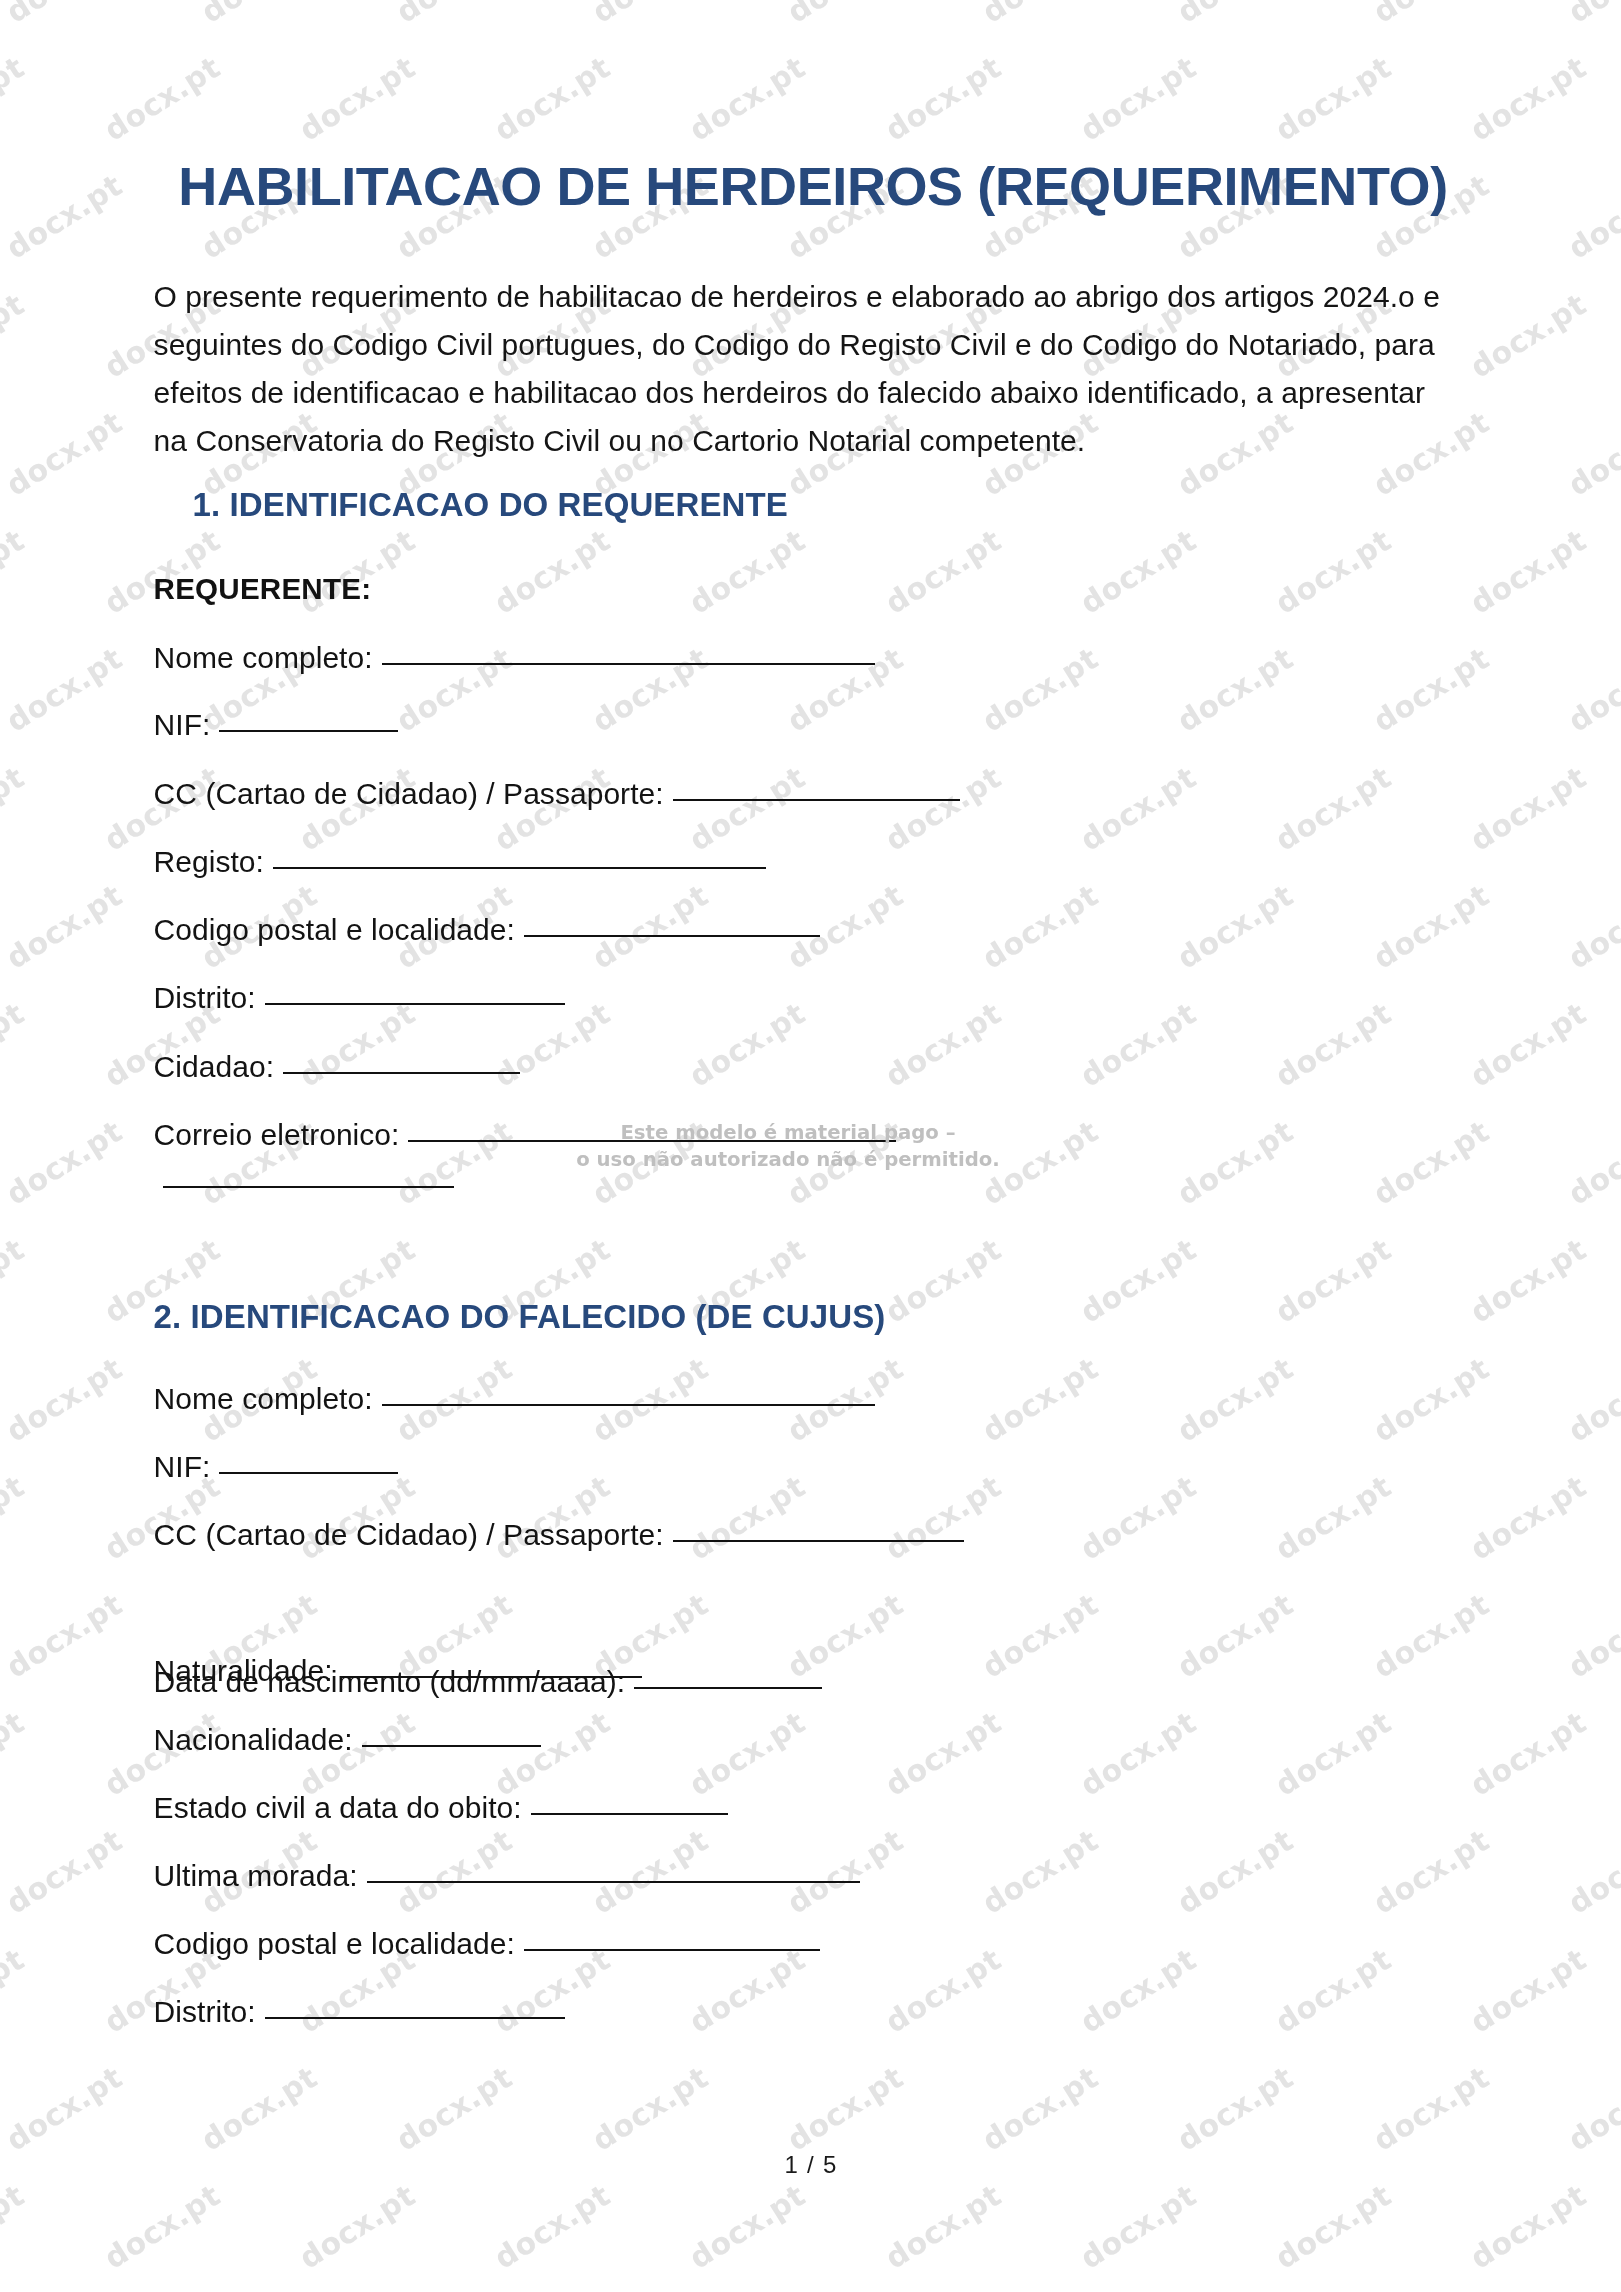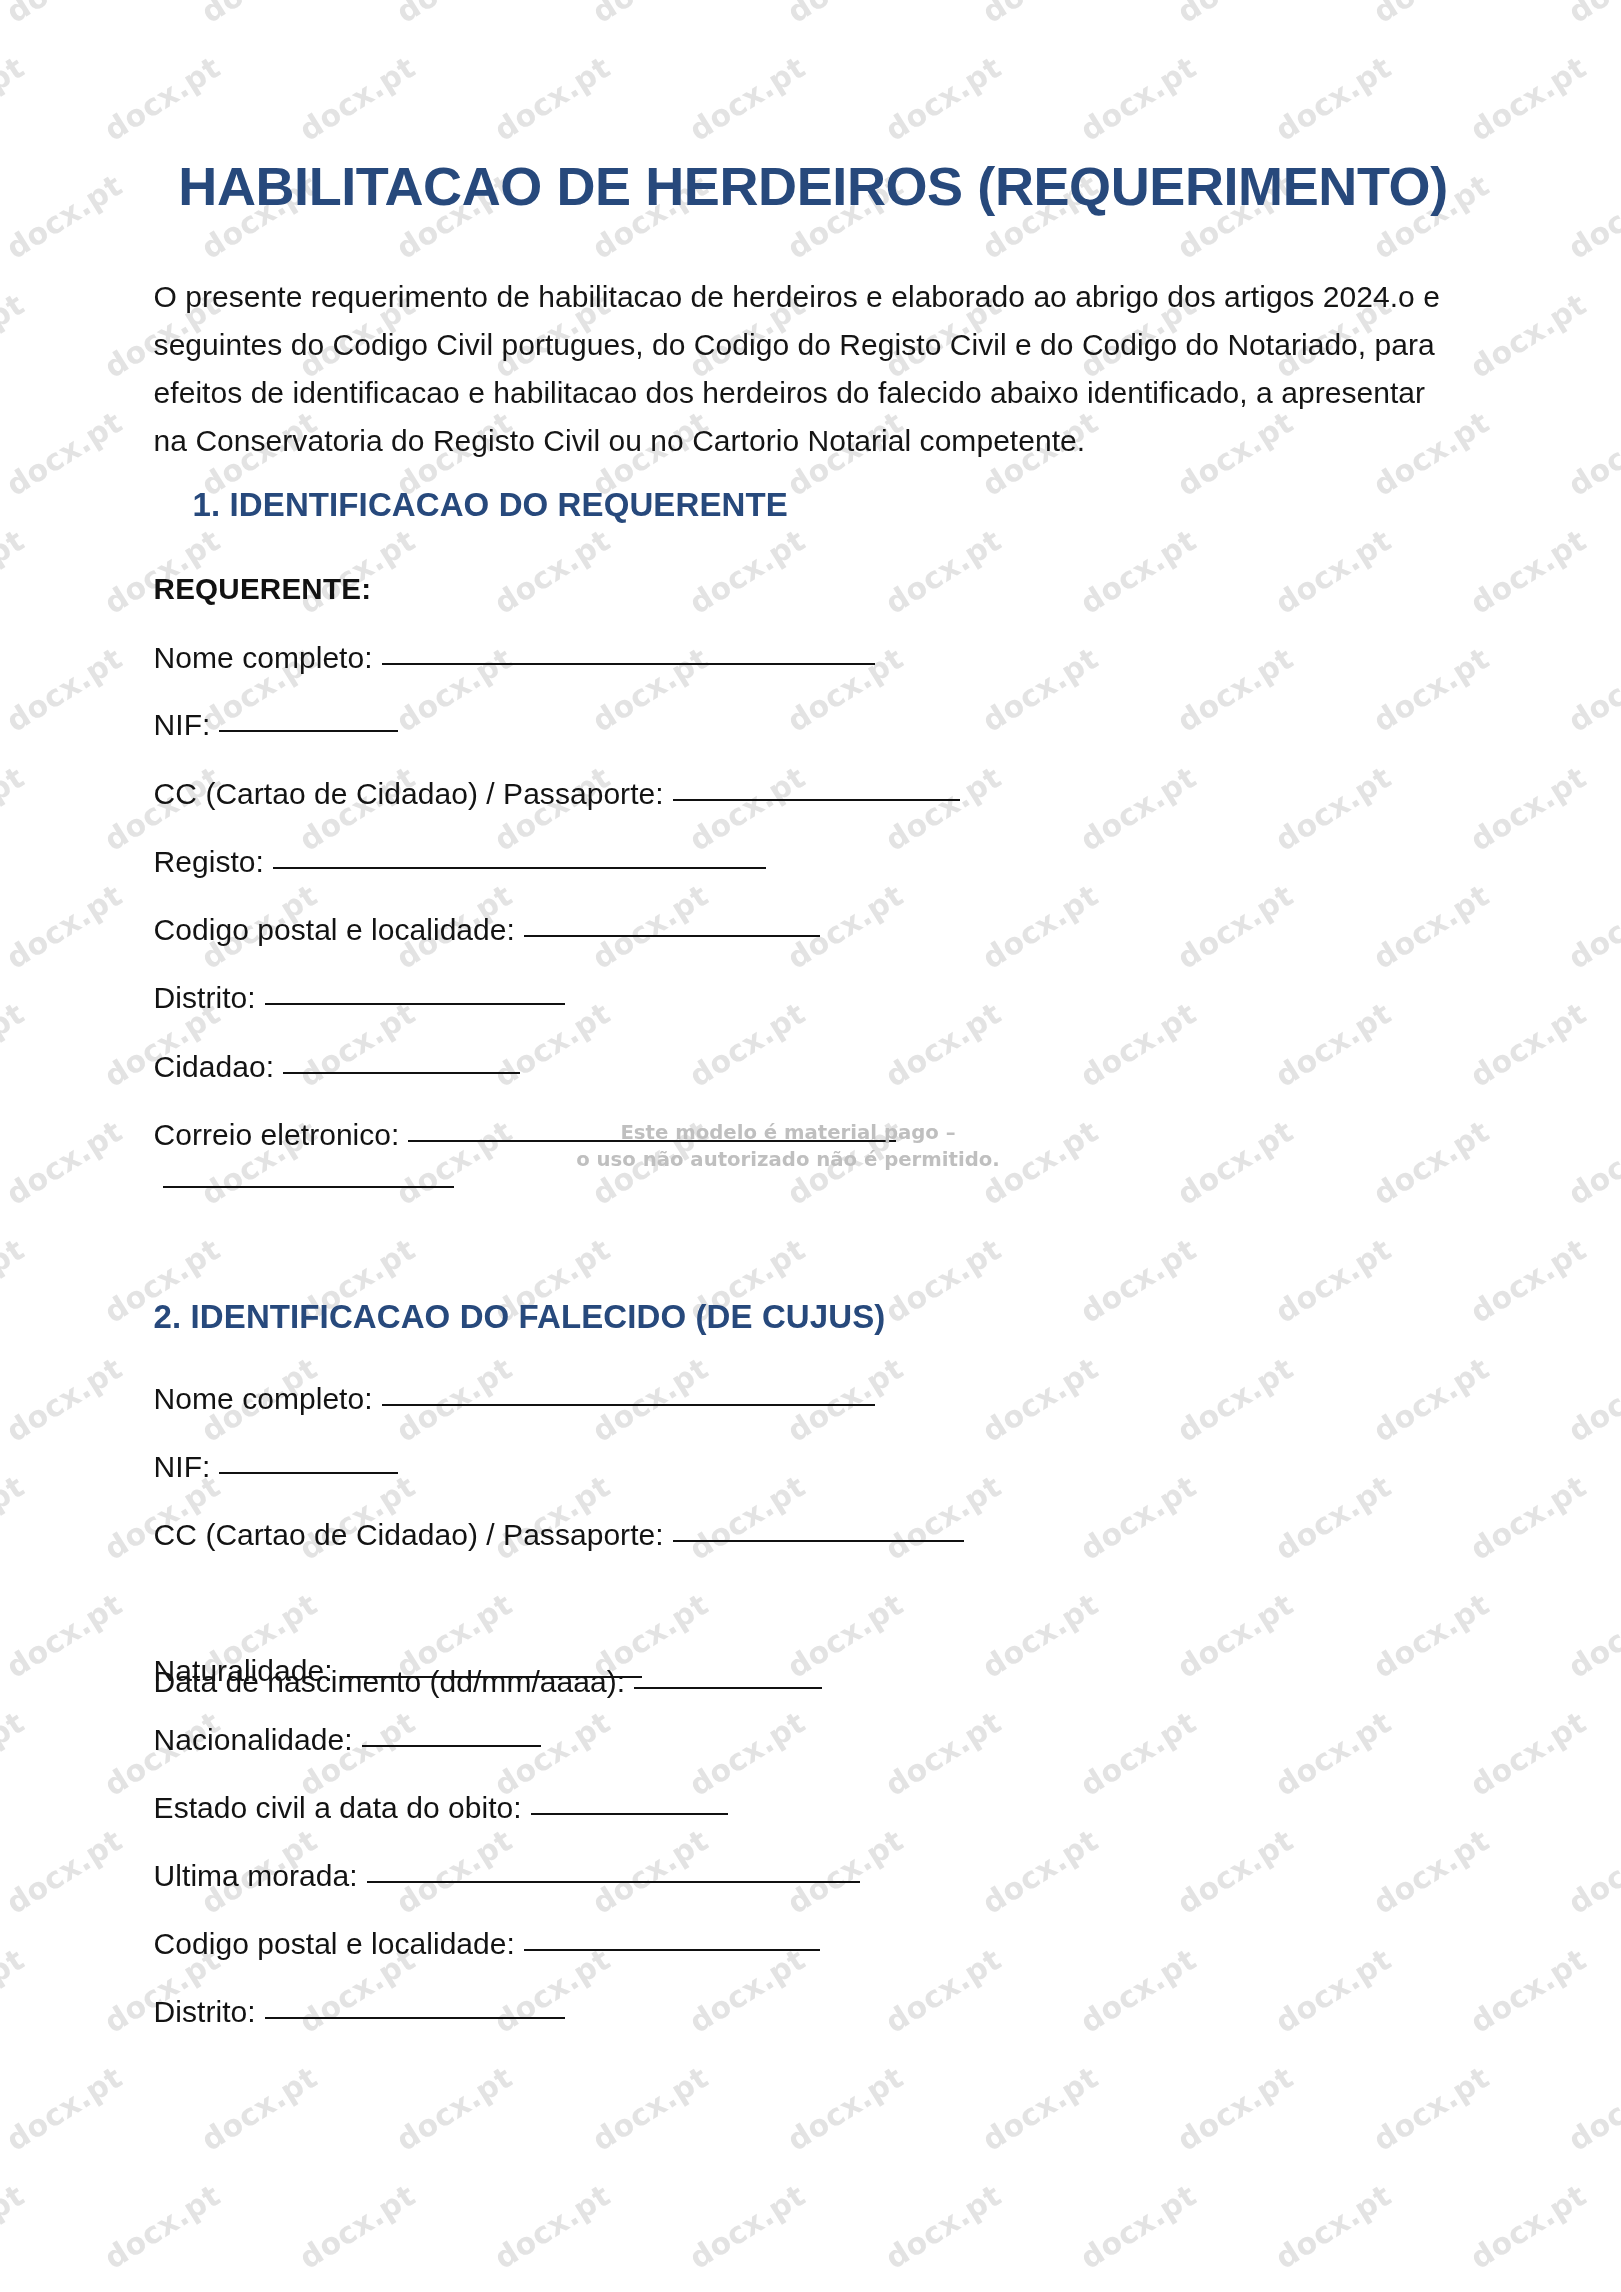--- a/index.html
+++ b/index.html
@@ -444,15 +444,16 @@
 
     <h2 class="sect sect-2">2. IDENTIFICACAO DO FALECIDO (DE CUJUS)</h2>
 
   </div>
 
   <div class="paid-notice">
     <div>Este modelo é material pago –</div>
     <div>o uso não autorizado não é permitido.</div>
   </div>
 
+  <div class="pagenum">1 / 5</div>
 
 </div>
 
 
 </body></html>

